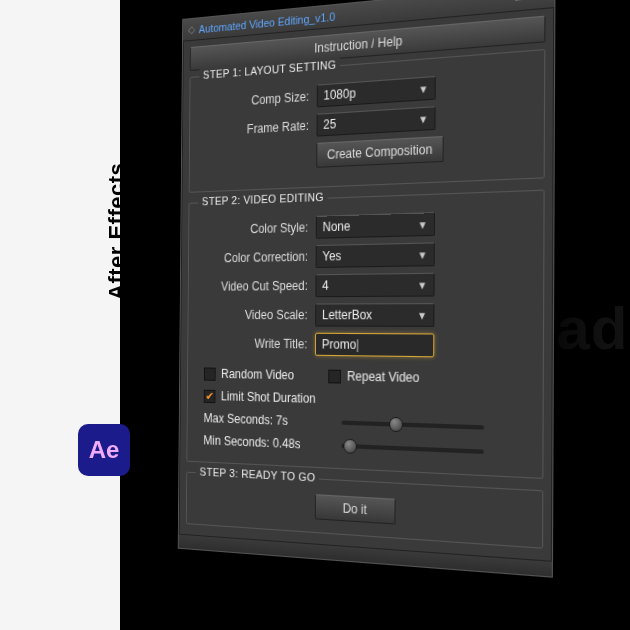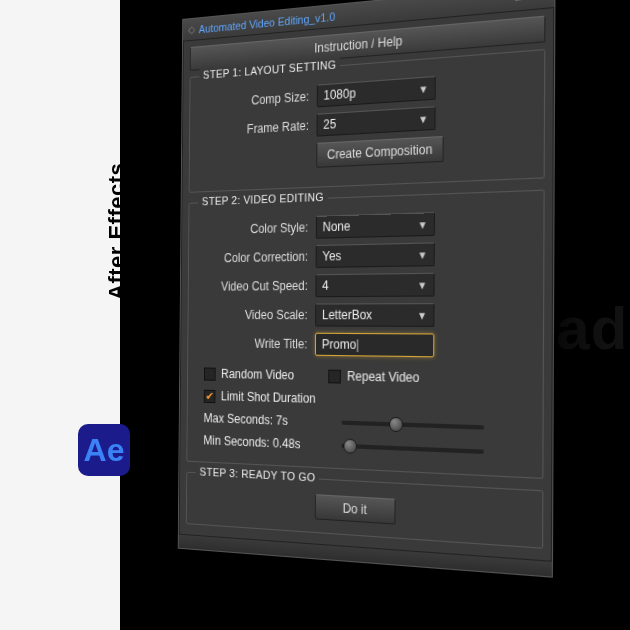--- a/index.html
+++ b/index.html
@@ -30,22 +30,22 @@
     width: 52px;
     height: 52px;
     background: #1b1b8c;
     border-radius: 10px;
     display: flex;
     align-items: center;
     justify-content: center;
     z-index: 20;
   }
   .logo-block span {
-    color: #3b82f6;
-    font-size: 32px;
+    color: #f0abfc;
+    font-size: 24px;
     font-weight: bold;
     font-family: "Arial Black", sans-serif;
   }
   .vertical-label {
     position: absolute;
     left: 104px;
     top: 300px;
     transform-origin: left top;
     transform: rotate(-90deg);
     color: #000;

